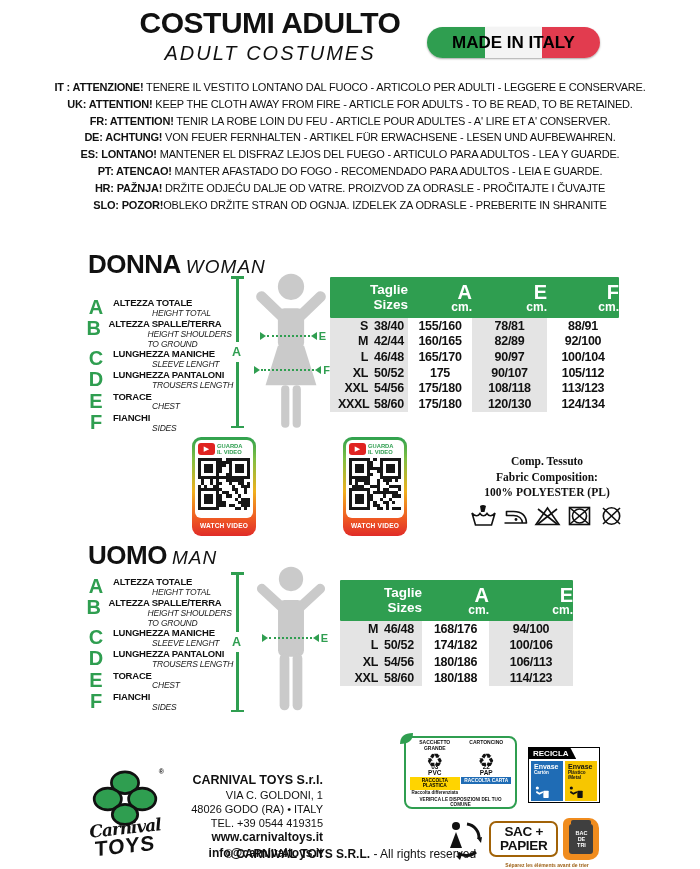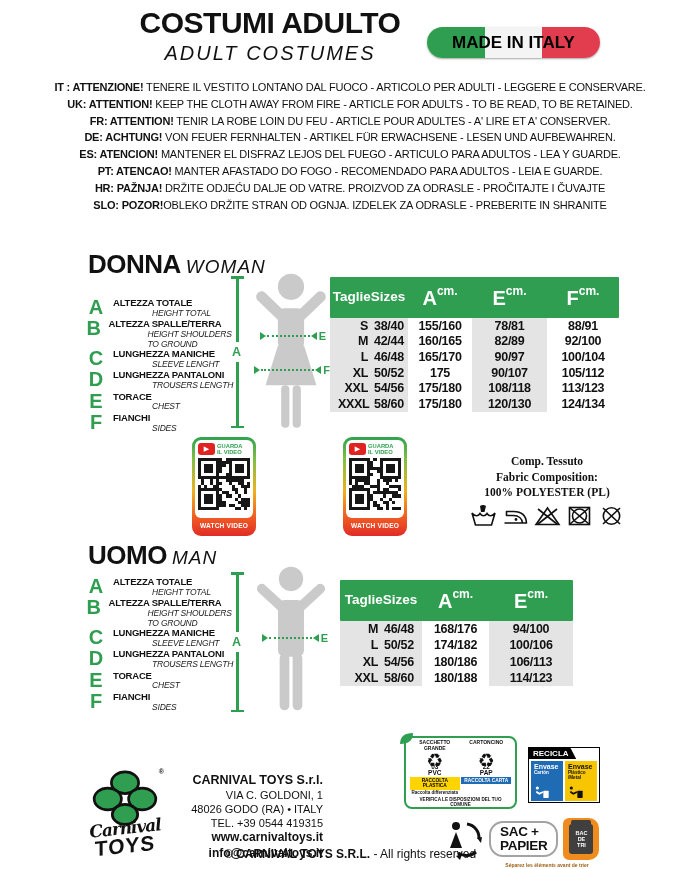--- a/index.html
+++ b/index.html
@@ -43,21 +43,21 @@
   .alabel{position:absolute;left:-5px;top:50%;transform:translateY(-50%);background:#fff;
           color:var(--green,#2f9e50);font-weight:800;font-size:12.5px;padding:3px 1px;}
   .meas{position:absolute;display:flex;align-items:center;}
   .tri-r{width:0;height:0;border-top:4px solid transparent;border-bottom:4px solid transparent;border-left:6.5px solid var(--green,#2f9e50);}
   .tri-l{width:0;height:0;border-top:4px solid transparent;border-bottom:4px solid transparent;border-right:6.5px solid var(--green,#2f9e50);}
   .dots{flex:1;border-top:2.2px dotted var(--green,#2f9e50);margin:0 1px;}
   .mlab{font-weight:800;color:var(--green,#2f9e50);font-size:11px;margin-left:2px;}
   
   .stable{position:absolute;}
   .thead{display:grid;background:var(--green,#2f9e50);color:#fff;align-items:center;height:41px;border-radius:1px;}
-  .th{text-align:right;display:flex;flex-direction:row;justify-content:center;line-height:1.1;}
+  .th{text-align:right;display:flex;flex-direction:column;justify-content:center;line-height:1.1;}
   .th .tg{font-size:13.5px;font-weight:700;}
   .th .big{font-size:20px;font-weight:800;}
   .th .unit{font-size:12px;font-weight:700;margin-top:-2px;}
   .tbody .trr{display:grid;align-items:center;}
   .td{text-align:center;font-size:12.5px;font-weight:700;letter-spacing:-0.3px;height:100%;
       display:flex;align-items:center;justify-content:center;}
   .td.shade{background:var(--tgray,#e4e4e4);}
   .td-size{display:flex;gap:6px;justify-content:flex-start;padding-left:8px;box-sizing:border-box;}
   .td-size .sz{width:30px;text-align:right;font-weight:800;}
   
@@ -111,22 +111,22 @@
          clip-path:polygon(0 0,88% 0,100% 100%,0 100%);}
   .rpanels{display:flex;gap:2px;padding:2px;}
   .rpanel{flex:1;height:40px;padding:2px 3px;box-sizing:border-box;position:relative;}
   .rpanel.blue{background:var(--bblue,#1f6cb5);color:#fff;}
   .rpanel.yel{background:var(--ryellow,#f7c600);color:#111;}
   .rp1{font-size:7px;font-weight:800;line-height:1;}
   .rp2{font-size:4.6px;font-weight:700;line-height:1.1;}
   .rpanel svg{position:absolute;left:3px;bottom:2px;}
   
   .fr-row{position:absolute;left:444px;top:818px;display:flex;align-items:center;gap:5px;}
-  .sac-box{background:#fff;border:2px solid #a3a3a3;border-radius:14px;padding:2px 9px;
-           font-size:13.5px;font-weight:800;line-height:1.05;letter-spacing:-0.3px;text-align:left;}
+  .sac-box{background:#fff;border:2px solid #a16207;border-radius:7px;padding:2px 9px;
+           font-size:13.5px;font-weight:800;line-height:1.05;letter-spacing:-0.3px;text-align:center;}
   .bac{width:36px;height:42px;background:var(--orange,#f08c1e);border-radius:6px 10px 10px 6px;
        display:flex;align-items:center;justify-content:center;}
   .bin{width:24px;height:30px;background:#3f3f3f;border-radius:3px;position:relative;
        display:flex;flex-direction:column;align-items:center;justify-content:center;gap:0;}
   .bin::before{content:"";position:absolute;top:-4px;left:2px;right:2px;height:4px;background:#3f3f3f;border-radius:2px 2px 0 0;}
   .bin span{color:#fff;font-size:5.5px;font-weight:800;line-height:1.15;display:block;}
   .fr-caption{position:absolute;left:487px;top:862px;width:120px;font-size:5px;font-weight:700;
               color:#9c5e12;text-align:center;}
   
   .copy{position:absolute;left:0;top:847px;width:700px;text-align:center;font-size:12px;}
@@ -146,21 +146,21 @@
     <span class="fw"></span>
     <span class="fr"></span>
     <span class="mii-text">MADE IN ITALY</span>
   </div>
 
   <div class="warnings" id="warnings">
       <div class="warn"><b>IT : ATTENZIONE!</b> TENERE IL VESTITO LONTANO DAL FUOCO - ARTICOLO PER ADULTI - LEGGERE E CONSERVARE.</div>
       <div class="warn"><b>UK: ATTENTION!</b> KEEP THE CLOTH AWAY FROM FIRE - ARTICLE FOR ADULTS - TO BE READ, TO BE RETAINED.</div>
       <div class="warn"><b>FR: ATTENTION!</b> TENIR LA ROBE LOIN DU FEU - ARTICLE POUR ADULTES  - A' LIRE ET A' CONSERVER.</div>
       <div class="warn"><b>DE: ACHTUNG!</b> VON FEUER FERNHALTEN - ARTIKEL FÜR ERWACHSENE  - LESEN UND AUFBEWAHREN.</div>
-      <div class="warn"><b>ES: ATENCION!</b> MANTENER EL DISFRAZ LEJOS DEL FUEGO -  ARTICULO PARA ADULTOS - LEA Y GUARDE.</div>
+      <div class="warn"><b>ES: LONTANO!</b> MANTENER EL DISFRAZ LEJOS DEL FUEGO -  ARTICULO PARA ADULTOS - LEA Y GUARDE.</div>
       <div class="warn"><b>PT: ATENCAO!</b> MANTER AFASTADO DO FOGO - RECOMENDADO PARA ADULTOS - LEIA E GUARDE.</div>
       <div class="warn"><b>HR: PAŽNJA!</b> DRŽITE ODJEĆU DALJE OD VATRE. PROIZVOD ZA ODRASLE - PROČITAJTE I ČUVAJTE</div>
       <div class="warn"><b>SLO: POZOR!</b>OBLEKO DRŽITE STRAN OD OGNJA. IZDELEK ZA ODRASLE - PREBERITE IN SHRANITE</div>
     </div>
 
   <div class="sec-title" style="top:249px;">
     <span>DONNA</span><i>WOMAN</i>
   </div>
   <div class="mlist" style="left:86px;top:298px;" id="mlist-donna">
       <div class="mitem">

